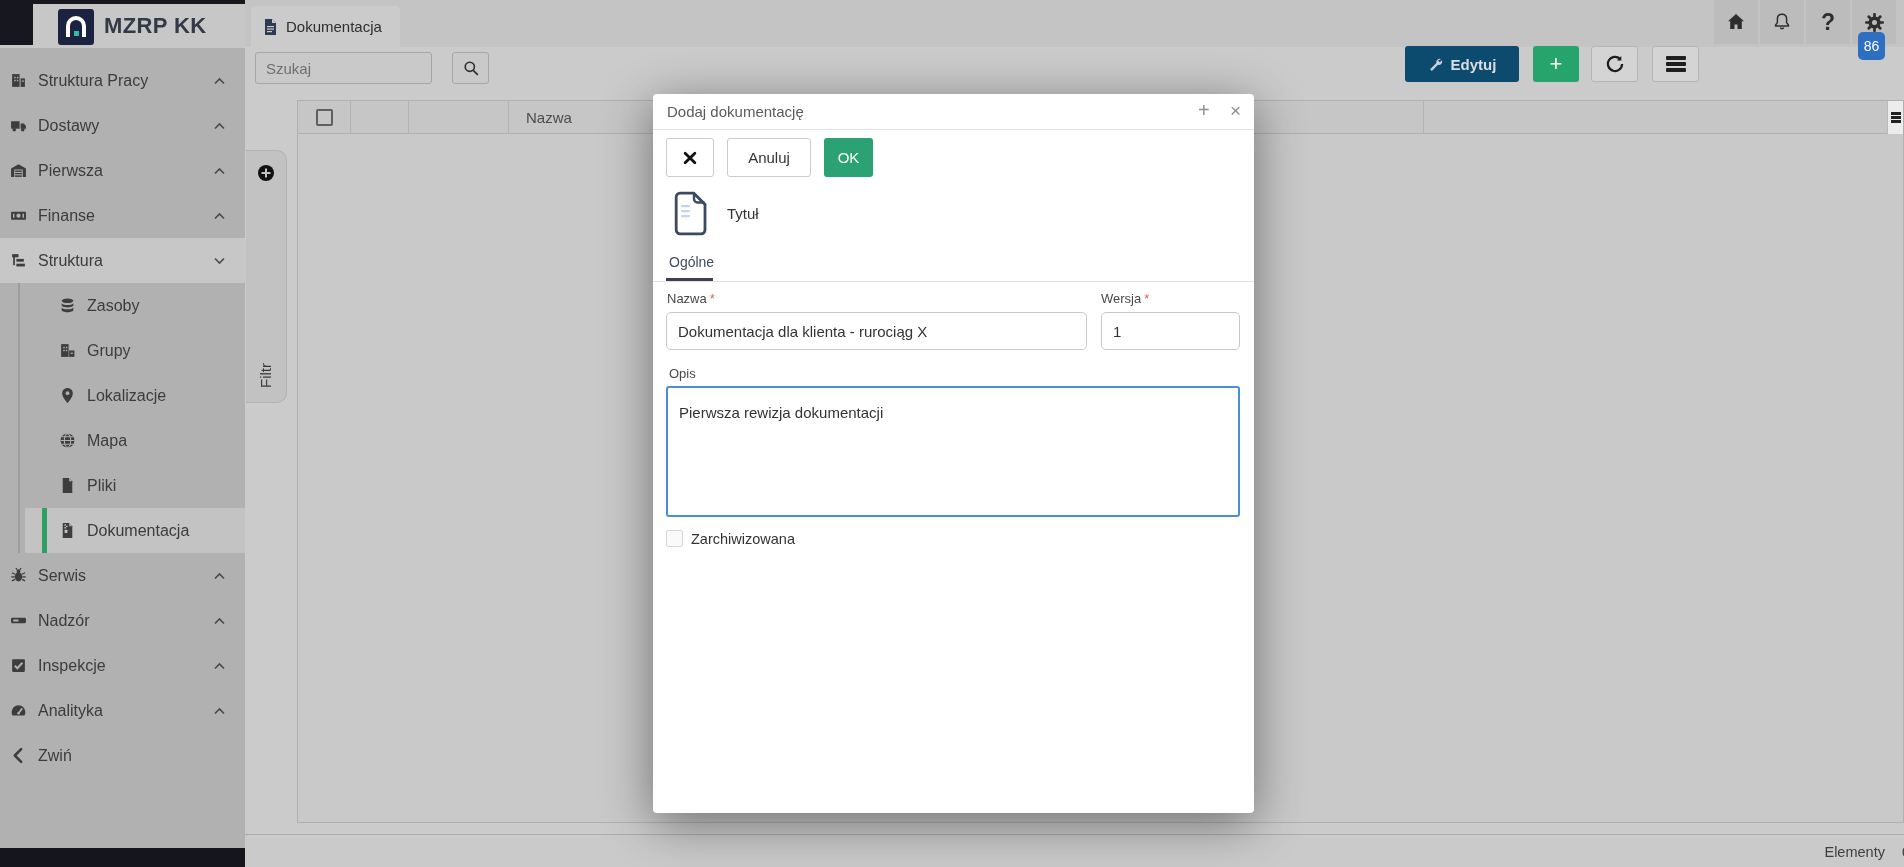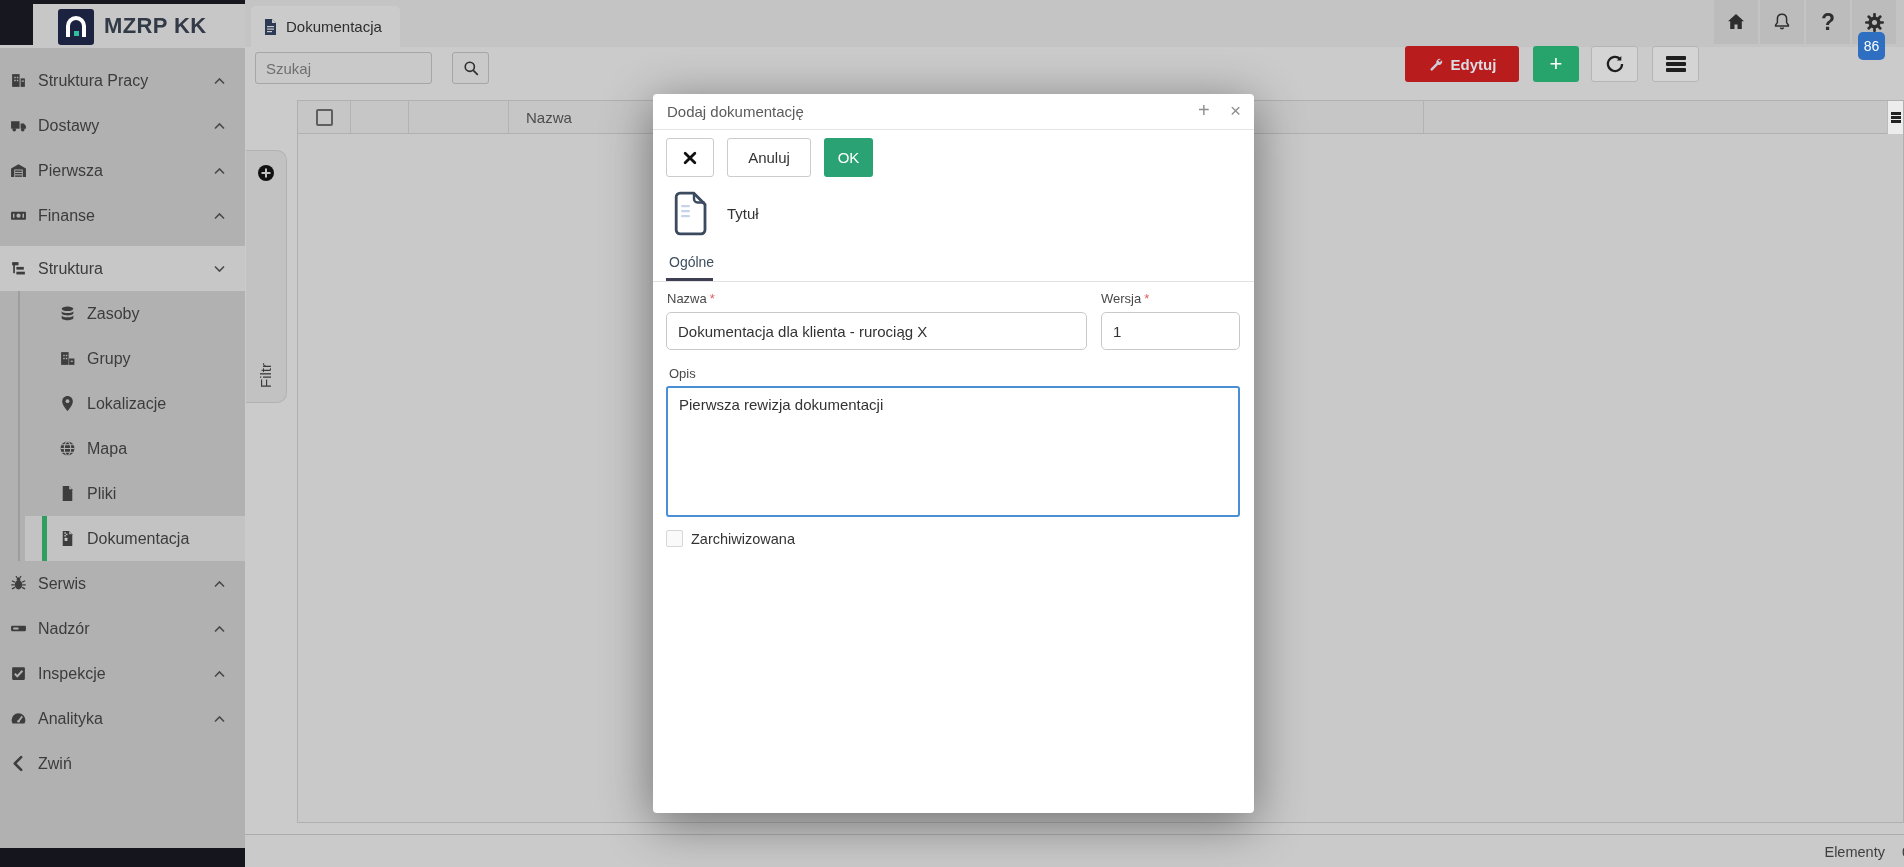--- a/index.html
+++ b/index.html
@@ -16,21 +16,21 @@
   .sidebar { position:absolute; left:0; top:0; width:245px; height:867px; background:#b1b1b1; }
   .dark-top-strip { position:absolute; left:0; top:0; width:245px; height:4px; background:#17171f; z-index:5;}
   .dark-corner { position:absolute; left:0; top:0; width:33px; height:45px; background:#17171f; z-index:5;}
   .dark-bottom { position:absolute; left:0; top:848px; width:245px; height:19px; background:#15151d; z-index:5;}
   .side-head { position:absolute; left:0; top:0; width:245px; height:48px; background:#c7c7c7; }
   .logo-box { position:absolute; left:58px; top:9px; width:36px; height:36px; background:#1c2340; border-radius:3px; }
   .brand-text { position:absolute; left:104px; top:13px; font-size:22px; font-weight:bold; color:#333a47; letter-spacing:.4px; }
 
   .nav { position:absolute; left:0; top:58px; width:245px; }
   .nav-item { position:relative; height:45px; display:flex; align-items:center; padding-left:9px; font-size:16px; color:#3c3c3c; cursor:default; }
-  .nav-item.expanded { background:#c7c7c7;margin-top:8px; }
+  .nav-item.expanded { background:#c7c7c7; }
   .nicon { width:19px; height:19px; margin-right:10px; display:flex; align-items:center; justify-content:center; flex:none; }
   .chev { position:absolute; right:20px; top:50%; transform:translateY(-50%); }
   .submenu { position:relative;padding-left:25px; }
   .submenu::before { content:""; position:absolute; left:18px; top:0; bottom:0; width:2px; background:#9d9d9d; }
   .sub-item { position:relative; height:45px; display:flex; align-items:center; padding-left:33px; font-size:16px; color:#3c3c3c; }
   .sub-item.selected { background:#c3c3c3; }
   .sub-item.selected::before { content:""; position:absolute; left:17px; top:0; bottom:0; width:5px; background:#2f9e5f; z-index:1; }
 
   
   .filter-tab { position:absolute; left:246px; top:150px; width:41px; height:253px; background:#c2c2c2; border:1px solid #b2b2b2; border-left:none; border-radius:0 10px 10px 0; z-index:2; }
@@ -43,21 +43,21 @@
   .hd-btn { position:absolute; top:0; width:44px; height:44px; background:#bcbcbc; display:flex; align-items:center; justify-content:center; }
   .hd-home { left:1714px; } .hd-bell { left:1760px; } .hd-help { left:1806px; } .hd-gear { left:1852px; }
   .help-glyph { font-size:23px; font-weight:bold; color:#2e2e2e; }
   .badge { position:absolute; left:1822px; top:32px; width:27px; height:28px; background:#2e6fc2; color:#fff; border-radius:5px; font-size:14px; display:flex; align-items:center; justify-content:center; z-index:3;margin-left:36px; }
 
   
   .toolbar { position:absolute; left:245px; top:47px; width:1659px; height:53px; background:#cbcbcb; }
   .search-input { position:absolute; left:255px; top:52px; width:177px; height:32px; background:#c9c9c9; border:1px solid #a6a6a6; border-radius:3px; font-family:"Liberation Sans",sans-serif; font-size:15px; color:#3a3a3a; padding:0 10px; }
   .search-input::placeholder { color:#6f6f6f; opacity:1; }
   .search-btn { position:absolute; left:452px; top:52px; width:37px; height:32px; background:#c9c9c9; border:1px solid #a6a6a6; border-radius:3px; display:flex; align-items:center; justify-content:center; }
-  .btn-edit { position:absolute; left:1405px; top:46px; width:114px; height:36px; background:#b91c1c; border:none; border-radius:3px; color:#dcdce2; font-weight:bold; font-size:15px; font-family:"Liberation Sans",sans-serif; display:flex; align-items:center; justify-content:center; gap:8px; }
+  .btn-edit { position:absolute; left:1405px; top:46px; width:114px; height:36px; background:#0c4a6e; border:none; border-radius:3px; color:#dcdce2; font-weight:bold; font-size:15px; font-family:"Liberation Sans",sans-serif; display:flex; align-items:center; justify-content:center; gap:8px; }
   .btn-add { position:absolute; left:1533px; top:46px; width:46px; height:36px; background:#27a36c; border:none; border-radius:3px; color:#fff; font-size:22px; line-height:1; display:flex; align-items:center; justify-content:center; }
   .btn-light { position:absolute; top:46px; width:47px; height:36px; background:#d4d4d4; border:1px solid #b5b5b5; border-radius:3px; display:flex; align-items:center; justify-content:center; }
   .btn-refresh { left:1591px; } .btn-burger { left:1652px; }
   .burger-bars { width:20px; } .burger-bars div { height:3.5px; background:#1f1f1f; margin:2.6px 0; border-radius:1px; }
 
   
   .table { position:absolute; left:297px; top:100px; width:1607px; height:723px; background:#c9c9c9; border:1px solid #b0b0b0; }
   .thead { position:relative; height:33px; background:#c6c6c6; border-bottom:1px solid #b0b0b0; display:flex; font-size:15px; color:#4c4c4c; }
   .th { border-right:1px solid #b3b3b3; display:flex; align-items:center; height:100%; }
   .th-check { width:53px; justify-content:center; }
@@ -85,21 +85,21 @@
   .doc-title { position:absolute; left:74px; top:111px; font-size:15px; color:#333; }
   .mtab-label { position:absolute; left:16px; top:160px; font-size:14px; color:#3e4e5e; }
   .mtab-underline { position:absolute; left:13px; top:184px; width:47px; height:3px; background:#3f3f54; }
   .mtab-divider { position:absolute; left:0; top:187px; width:601px; height:1px; background:#e2e2e2; }
   .f-label { position:absolute; font-size:13px; color:#484848; }
   .req { color:#e25d5d; margin-left:3px; }
   .lbl-name { left:14px; top:197px; } .lbl-version { left:448px; top:197px; } .lbl-desc { left:16px; top:272px; }
   .txt-input { position:absolute; height:38px; border:1px solid #c9c9c9; border-radius:5px; font-family:"Liberation Sans",sans-serif; font-size:15px; color:#333; padding:8px 11px; background:#fff; }
   .input-name { left:13px; top:218px; width:421px; }
   .input-version { left:448px; top:218px; width:139px; }
-  .input-desc { position:absolute; left:13px; top:292px; width:574px; height:131px; border:2px solid #4a8fd4; border-radius:3px; font-family:"Liberation Sans",sans-serif; font-size:15px; color:#333; padding:8px 11px; resize:none; background:#fff; }
+  .input-desc { position:absolute; left:13px; top:292px; width:574px; height:131px; border:2px solid #4a8fd4; border-radius:3px; font-family:"Liberation Sans",sans-serif; font-size:15px; color:#333; padding:16px 11px; resize:none; background:#fff; }
   .arch-checkbox { position:absolute; left:13px; top:436px; width:17px; height:17px; border:1px solid #d6d6d6; border-radius:2px; background:#fafafa; }
   .arch-label { position:absolute; left:38px; top:437px; font-size:14.5px; color:#333; }
 </style>
 </head>
 <body>
 
 <div class="sidebar">
   <div class="side-head">
     <div class="logo-box">
       <svg width="36" height="36" viewBox="0 0 36 36">

